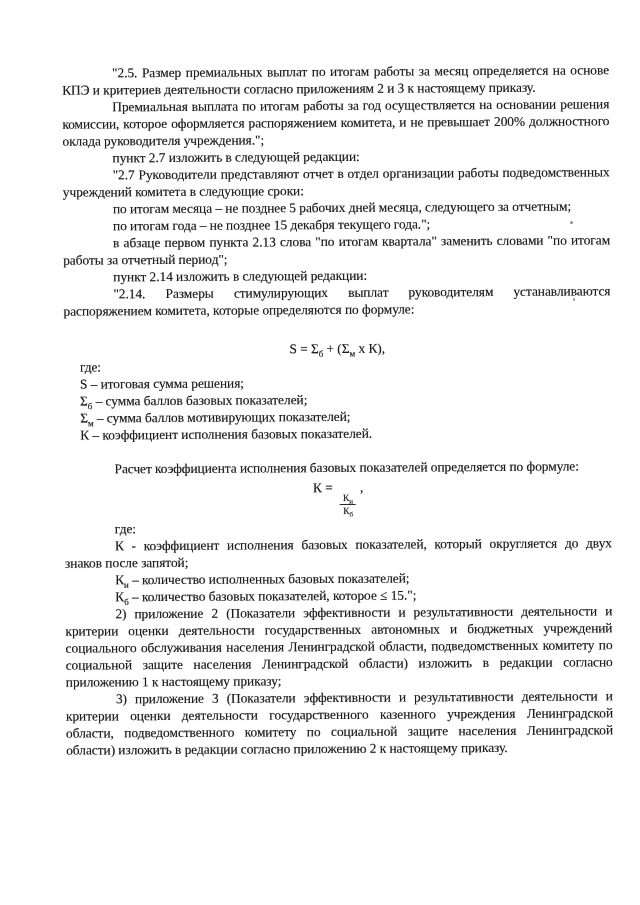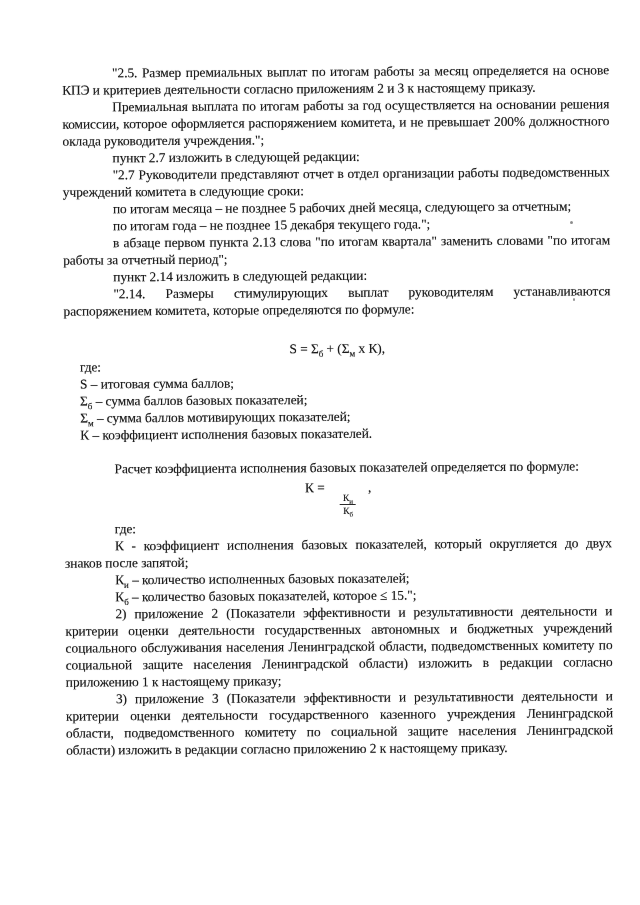--- a/index.html
+++ b/index.html
@@ -61,21 +61,21 @@
     text-align: center;
     text-indent: 0;
   }
   .frac {
     display: inline-flex;
     flex-direction: column;
     align-items: center;
     vertical-align: -9px;
     font-size: 9.5px;
     line-height: 12px;
-    margin: 0 12px;
+    margin: 0 4px;
   }
   .frac .num {
     border-bottom: 1px solid #2a2a2a;
     padding: 0 3px;
   }
   .frac sub {
     font-size: 7px;
     line-height: 0;
   }
   .speck {
@@ -107,21 +107,21 @@
     <p class="para">в абзаце первом пункта 2.13 слова "по итогам квартала" заменить словами "по итогам работы за отчетный период";</p>
 
     <p class="para">пункт 2.14 изложить в следующей редакции:</p>
 
     <p class="para">"2.14. Размеры стимулирующих выплат руководителям устанавливаются распоряжением комитета, которые определяются по формуле:</p>
 
     <div class="formula-line"><span>S = Σ</span><sub>б</sub><span> + (Σ</span><sub>м</sub><span> х К),</span></div>
 
     <div class="defs-block">
       <p class="def">где:</p>
-      <p class="def"><span>S</span><span> – итоговая сумма баллов;</span></p>
+      <p class="def"><span>S</span><span> – итоговая сумма решения;</span></p>
       <p class="def"><span>Σ</span><sub>б</sub><span> – сумма баллов базовых показателей;</span></p>
       <p class="def"><span>Σ</span><sub>м</sub><span> – сумма баллов мотивирующих показателей;</span></p>
       <p class="def"><span>К</span><span> – коэффициент исполнения базовых показателей.</span></p>
     </div>
 
     <p class="para gap-para">Расчет коэффициента исполнения базовых показателей определяется по формуле:</p>
 
     <div class="formula-frac-line"><span>К = </span><span class="frac">
           <span class="num"><span>К</span><sub>и</sub></span>
           <span class="den"><span>К</span><sub>б</sub></span>

